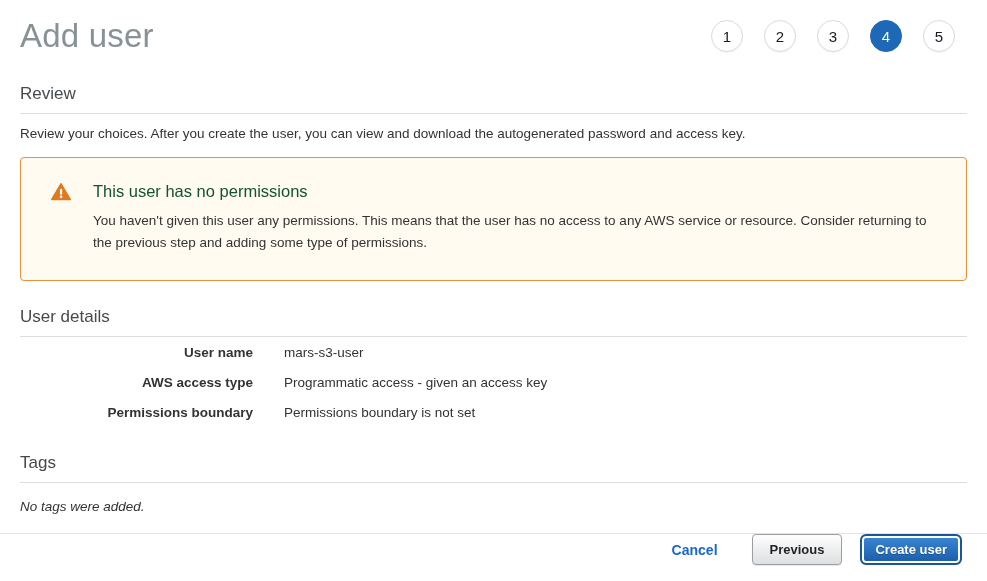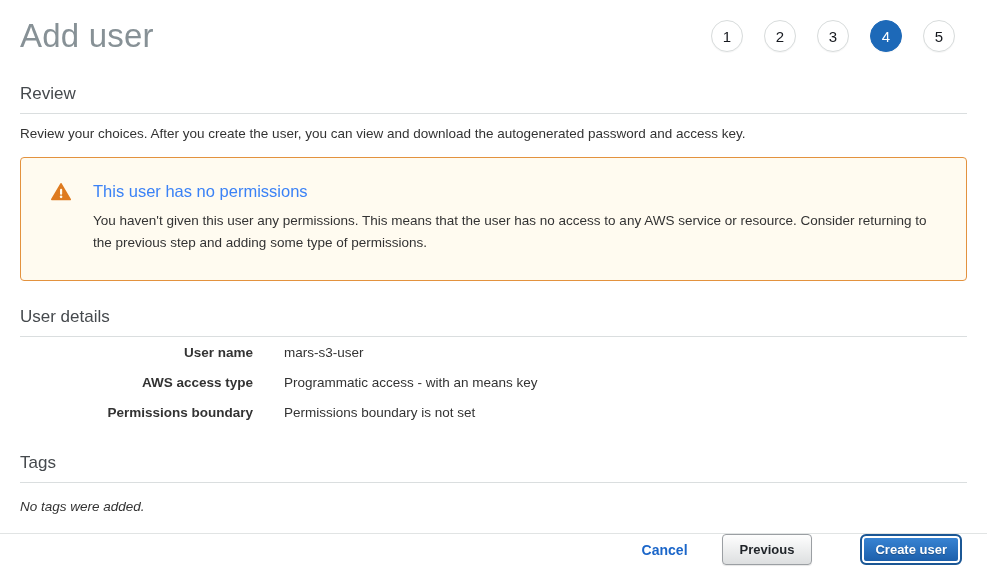--- a/index.html
+++ b/index.html
@@ -45,21 +45,21 @@
   .warning-box {
     margin-top: 16px;
     background: #fffbf0;
     border: 1px solid #e3923e;
     border-radius: 4px;
     padding: 22px 20px 26px 0;
     display: flex; align-items: flex-start;
   }
   .warning-icon-wrap { margin-left: 30px; width: 20px; flex: none; padding-top: 2px; }
   .warning-text { margin-left: 22px; }
-  .warning-title { font-size: 16.5px; color: #3b82f6; line-height: 22px; }
+  .warning-title { font-size: 16.5px; color: #14532d; line-height: 22px; }
   .warning-body {
     margin-top: 8px; font-size: 13.5px; color: #333;
     line-height: 22px; max-width: 860px;
   }
 
   
   .detail-rows { }
   .detail-row { display: flex; padding: 7.5px 0; font-size: 13.5px; }
   .detail-label {
     width: 233px; text-align: right; font-weight: bold; color: #333; flex: none;
@@ -90,21 +90,20 @@
     color: #1f2328; padding: 7px 17px;
     margin-right: 18px;
     box-shadow: 0 1px 1px rgba(0,0,0,.1);
   }
   .btn-primary {
     background: linear-gradient(#3a86d6, #1a5da8);
     border: 2px solid #1b5795; border-radius: 6px;
     color: #fff; padding: 6px 13px;
     box-shadow: inset 0 0 0 2px #fff;
     text-shadow: 0 1px 1px rgba(0,0,0,.25);
-    margin-left: 30px;
   }
 </style>
 </head>
 <body>
 
 <div class="page">
 
   <div class="header">
     <h1 class="page-title">Add user</h1>
     <div class="steps">
@@ -139,21 +138,21 @@
   <div class="section">
     <h2 class="section-heading">User details</h2>
     <hr class="divider">
     <div class="detail-rows">
       <div class="detail-row">
         <div class="detail-label">User name</div>
         <div class="detail-value">mars-s3-user</div>
       </div>
       <div class="detail-row">
         <div class="detail-label">AWS access type</div>
-        <div class="detail-value">Programmatic access - with an means key</div>
+        <div class="detail-value">Programmatic access - given an access key</div>
       </div>
       <div class="detail-row">
         <div class="detail-label">Permissions boundary</div>
         <div class="detail-value">Permissions boundary is not set</div>
       </div>
     </div>
   </div>
 
   <div class="section">
     <h2 class="section-heading">Tags</h2>

